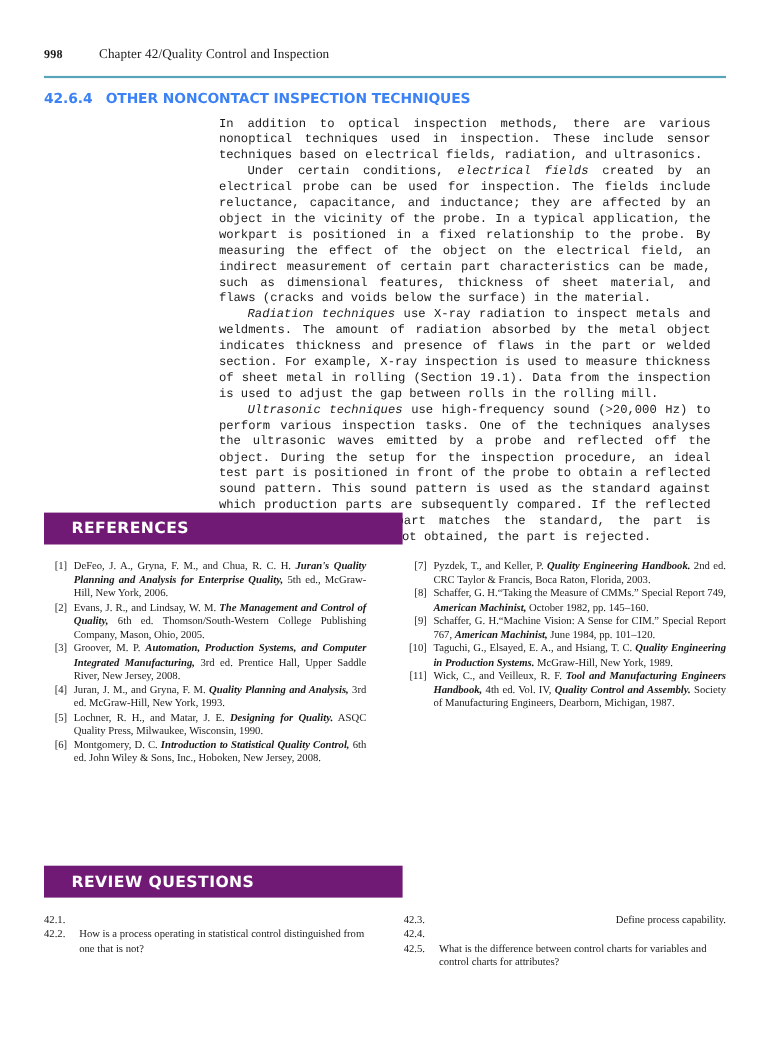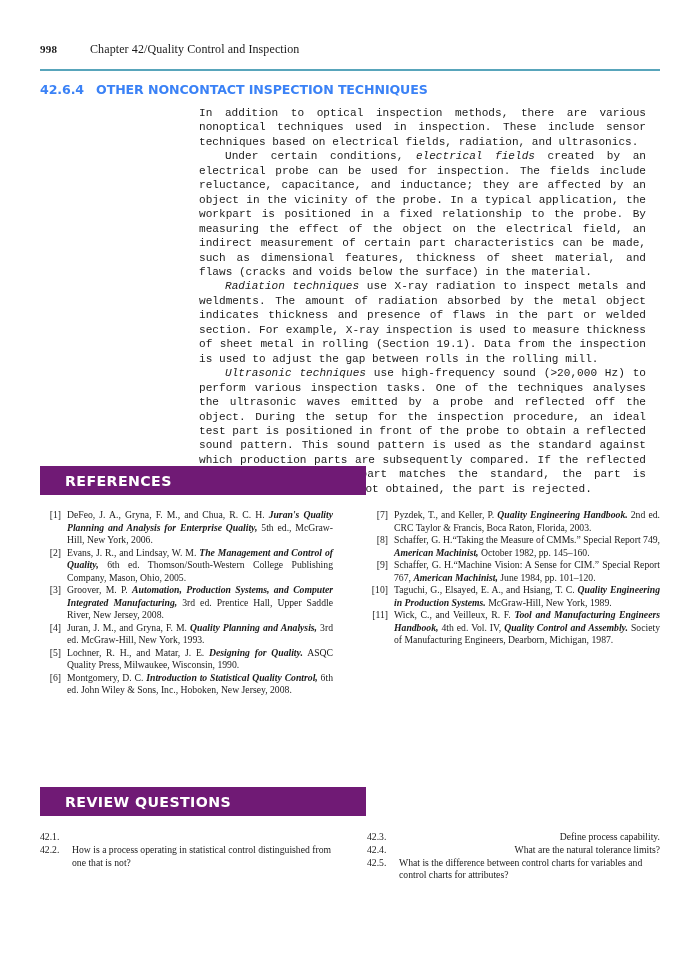--- a/index.html
+++ b/index.html
@@ -252,21 +252,20 @@
           <span class="qtext">How is a process operating in statistical control distinguished from one that is not?</span>
         </div>
       </div>
     <div class="col" id="q-col-right">
         <div class="q-item">
           <span class="qnum">42.3.</span>
           <span class="qtext nojust">Define process capability.</span>
         </div>
         <div class="q-item">
           <span class="qnum">42.4.</span>
-          <span class="qtext nojust">What are the natural tolerance limits?</span>
         </div>
         <div class="q-item last">
           <span class="qnum">42.5.</span>
           <span class="qtext">What is the difference between control charts for variables and control charts for attributes?</span>
         </div>
       </div>
   </div>
 
 </div>
 

